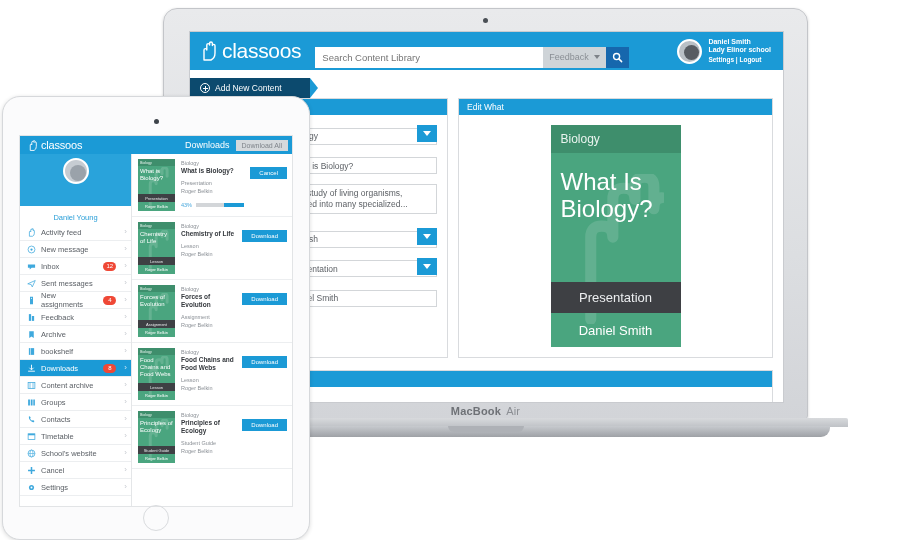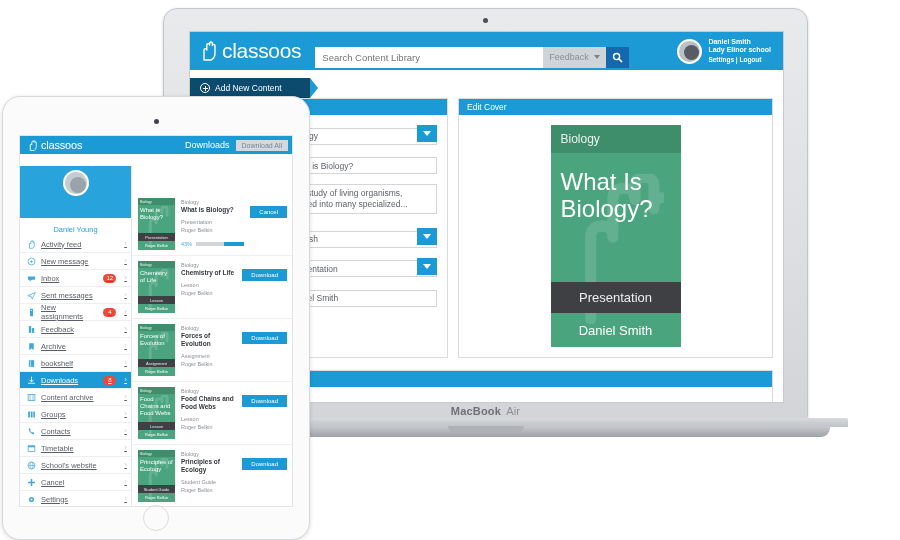--- a/index.html
+++ b/index.html
@@ -207,42 +207,42 @@
     height: 18px; background: #1b9ad6; display: flex; align-items: center;
     padding: 0 4px 0 8px; gap: 6px;
   }
   .t-brand { display: flex; align-items: center; gap: 3px; color: #fff; }
   .t-brand-text { font-size: 11px; letter-spacing: -.2px; }
   .t-dl-label { margin-left: auto; color: #fff; font-size: 9px; }
   .t-dl-all {
     background: #d5d9dc; color: #7f848a; font-size: 7px; padding: 2px 6px;
   }
 
-  .t-main { display: flex; height: 354px; align-items: flex-end; }
+  .t-main { display: flex; height: 354px; }
   .t-side { width: 112px; background: #fff; border-right: 1px solid #e4e6e8; }
   .t-profile {
     height: 52px; background: #29a3db; display: flex; flex-direction: column;
     align-items: center; justify-content: flex-start; padding-top: 4px;
   }
   .t-av {
     width: 26px; height: 26px; border-radius: 50%; background: #c6ccd2;
     border: 2px solid #fff; position: relative; overflow: hidden;
   }
   .t-av::after {
     content:""; position:absolute; left:5px; top:5px; width:16px; height:16px;
     border-radius:50%; background:#9aa2aa;
   }
   .t-pname {
     background: #fff; width: 100%; text-align: center; font-size: 7.5px;
     color: #2a9fd8; padding: 3px 0 2px; margin-top: 4px;
   }
   .t-item {
     height: 17px; display: flex; align-items: center; gap: 5px;
     padding: 0 4px 0 7px; border-bottom: 1px solid #eceef0;
-    font-size: 7.5px; color: #5a5f65; position: relative; text-decoration: underline;
+    font-size: 7.5px; color: #5a5f65; position: relative;
   }
   .t-item.active { background: #1b9ad6; color: #fff; }
   .t-ico { width: 9px; height: 9px; flex: none; display: block; }
   .t-chev {
     margin-left: auto; color: #c6cad0; font-size: 8px; line-height: 1;
   }
   .t-item.active .t-chev { color: #cfe8f6; }
   .t-badge {
     background: #ef4836; color: #fff; font-size: 6px; border-radius: 7px;
     min-width: 13px; height: 9px; display: flex; align-items: center;
@@ -400,21 +400,21 @@
                 <div class="flabel">Author</div>
                 <div class="fctrl">
                   <input class="finput" value="Daniel Smith" style="">
                 </div>
               </div>
 
             </div>
           </div>
 
           <div class="panel col-cover">
-            <div class="panel-head">Edit Cover</div>
+            <div class="panel-head">Edit What</div>
             <div class="cover-pad">
               <div class="cover">
                 <svg class="cover-wm" viewBox="0 0 60 95">
                   <path d="M14 92 L14 40 Q14 33 21 33 Q28 33 28 40 L28 16 Q28 9 35 9 Q42 9 42 16 L42 8 Q42 2 48 2 Q54 2 54 8 L54 22 Q54 15 59 15" fill="none" stroke="#ffffff" stroke-width="7" stroke-linejoin="round" stroke-linecap="round"></path>
                 </svg>
                 <div class="cover-subject">Biology</div>
                 <div class="cover-title">What Is Biology?</div>
                 <div class="cover-type">Presentation</div>
                 <div class="cover-author">Daniel Smith</div>
               </div>

